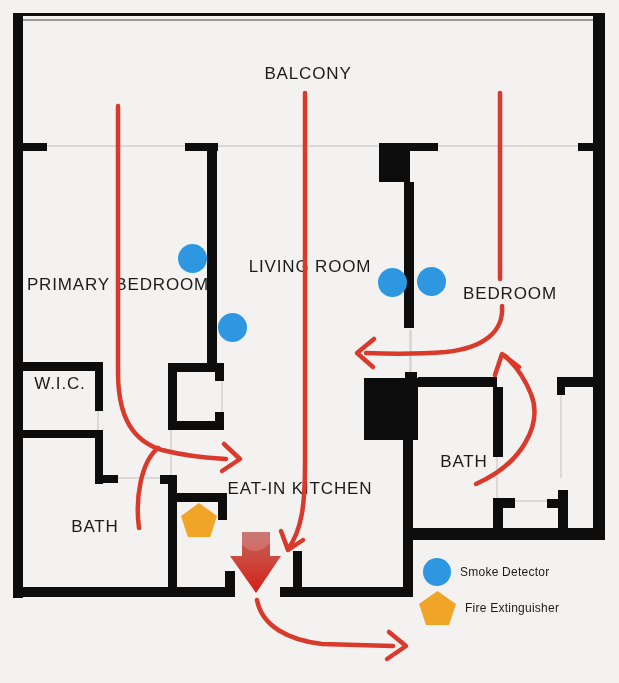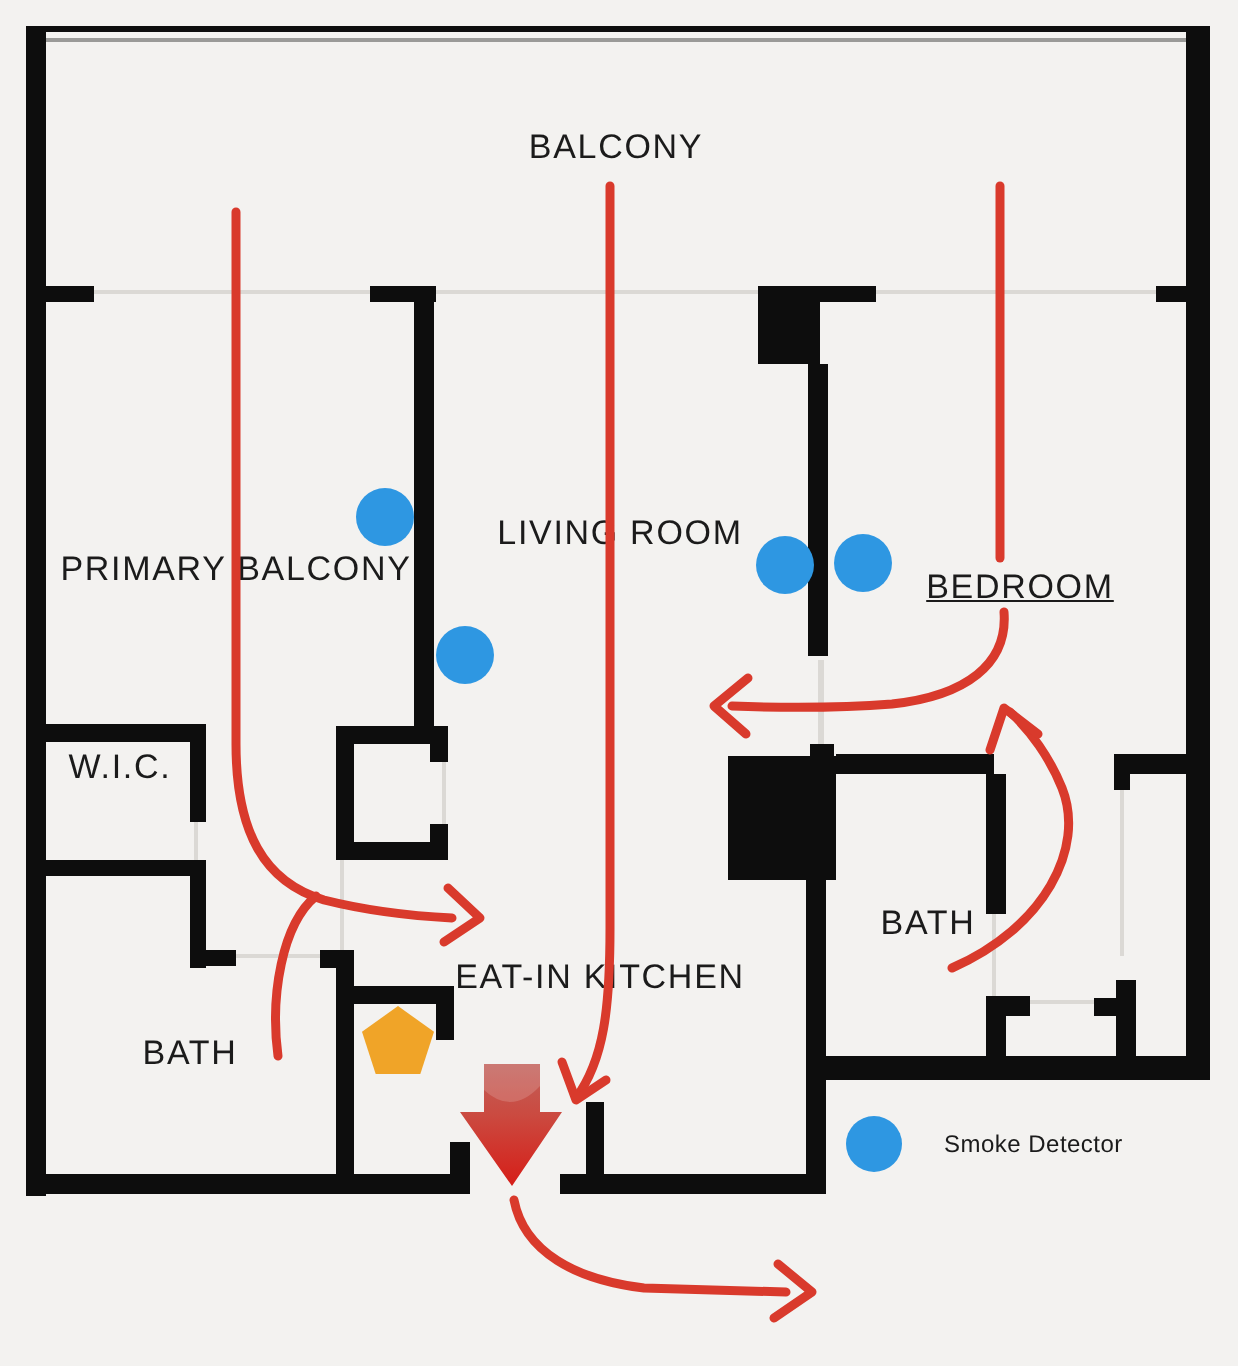--- a/index.html
+++ b/index.html
@@ -22,21 +22,21 @@
     position:absolute;width:29px;height:29px;border-radius:50%;
     background:var(--detector-blue,#2e97e2);
   }
   .fire-marker{
     position:absolute;width:36px;height:34px;
     background:var(--extinguisher-orange,#f0a428);
     clip-path:polygon(50% 0%,100% 38%,81% 100%,19% 100%,0% 38%);
   }
   #routes-svg{position:absolute;left:0;top:0;}
   .route{fill:none;stroke:var(--route-red,#d93a2c);stroke-width:4.5;stroke-linecap:round;stroke-linejoin:round;}
-  .legend-row{position:absolute;display:flex;align-items:center;gap:21px;}
+  .legend-row{position:absolute;display:flex;align-items:center;gap:9px;}
   .legend-circle{width:28px;height:28px;border-radius:50%;background:var(--detector-blue,#2e97e2);flex:0 0 auto;}
   .legend-pentagon{width:37px;height:34px;background:var(--extinguisher-orange,#f0a428);
     clip-path:polygon(50% 0%,100% 38%,81% 100%,19% 100%,0% 38%);flex:0 0 auto;}
   .legend-label{font-size:12px;color:var(--label,#1b1b1b);letter-spacing:.02em;}
   #exit-sign{
     position:absolute;left:423px;top:631px;width:68px;height:42px;
     background:var(--exit-red,#c8232c);border-radius:2px;
     display:flex;align-items:center;justify-content:center;
     box-shadow:0 0 0 1px rgba(0,0,0,.08) inset;
   }
@@ -108,23 +108,23 @@
     </div>
   <div class="layer" id="markers-layer">
       <div class="smoke-marker" style="left: 177.5px; top: 243.5px;"></div>
       <div class="smoke-marker" style="left: 217.5px; top: 312.5px;"></div>
       <div class="smoke-marker" style="left: 377.5px; top: 267.5px;"></div>
       <div class="smoke-marker" style="left: 416.5px; top: 266.5px;"></div>
       <div class="fire-marker" style="left: 181px; top: 503px;"></div>
     </div>
 
   <div class="room-label" style="left:308px;top:74px;">BALCONY</div>
-  <div class="room-label" style="left:118px;top:285px;">PRIMARY BALCONY</div>
+  <div class="room-label" style="left:118px;top:285px;">PRIMARY BEDROOM</div>
   <div class="room-label" style="left:310px;top:267px;">LIVING ROOM</div>
-  <div class="room-label" style="left:510px;top:294px;text-decoration:underline;">BEDROOM</div>
+  <div class="room-label" style="left:510px;top:294px;">BEDROOM</div>
   <div class="room-label" style="left:60px;top:384px;">W.I.C.</div>
   <div class="room-label" style="left:95px;top:527px;">BATH</div>
   <div class="room-label" style="left:300px;top:489px;">EAT-IN KITCHEN</div>
   <div class="room-label" style="left:464px;top:462px;">BATH</div>
 
   <svg id="routes-svg" width="619" height="683" viewBox="0 0 619 683">
     <defs>
       <linearGradient id="arrowGrad" x1="0" y1="0" x2="0" y2="1">
         <stop offset="0%" stop-color="#c1605a"></stop>
         <stop offset="42%" stop-color="#cb4a40"></stop>
@@ -154,14 +154,18 @@
       <polygon points="242,532 270,532 270,556 281,556 256,593 230,556 242,556" fill="url(#arrowGrad)"></polygon>
       <path d="M242,532 L270,532 L270,543 Q256,558 242,545 Z" fill="rgba(255,255,255,0.16)"></path>
     </g>
   </svg>
 
 
   <div class="legend-row" style="left:423px;top:558px;">
     <div class="legend-circle"></div>
     <div class="legend-label">Smoke Detector</div>
   </div>
+  <div class="legend-row" style="left:419px;top:591px;">
+    <div class="legend-pentagon"></div>
+    <div class="legend-label">Fire Extinguisher</div>
+  </div>
 
 </div>
 
 </body></html>

